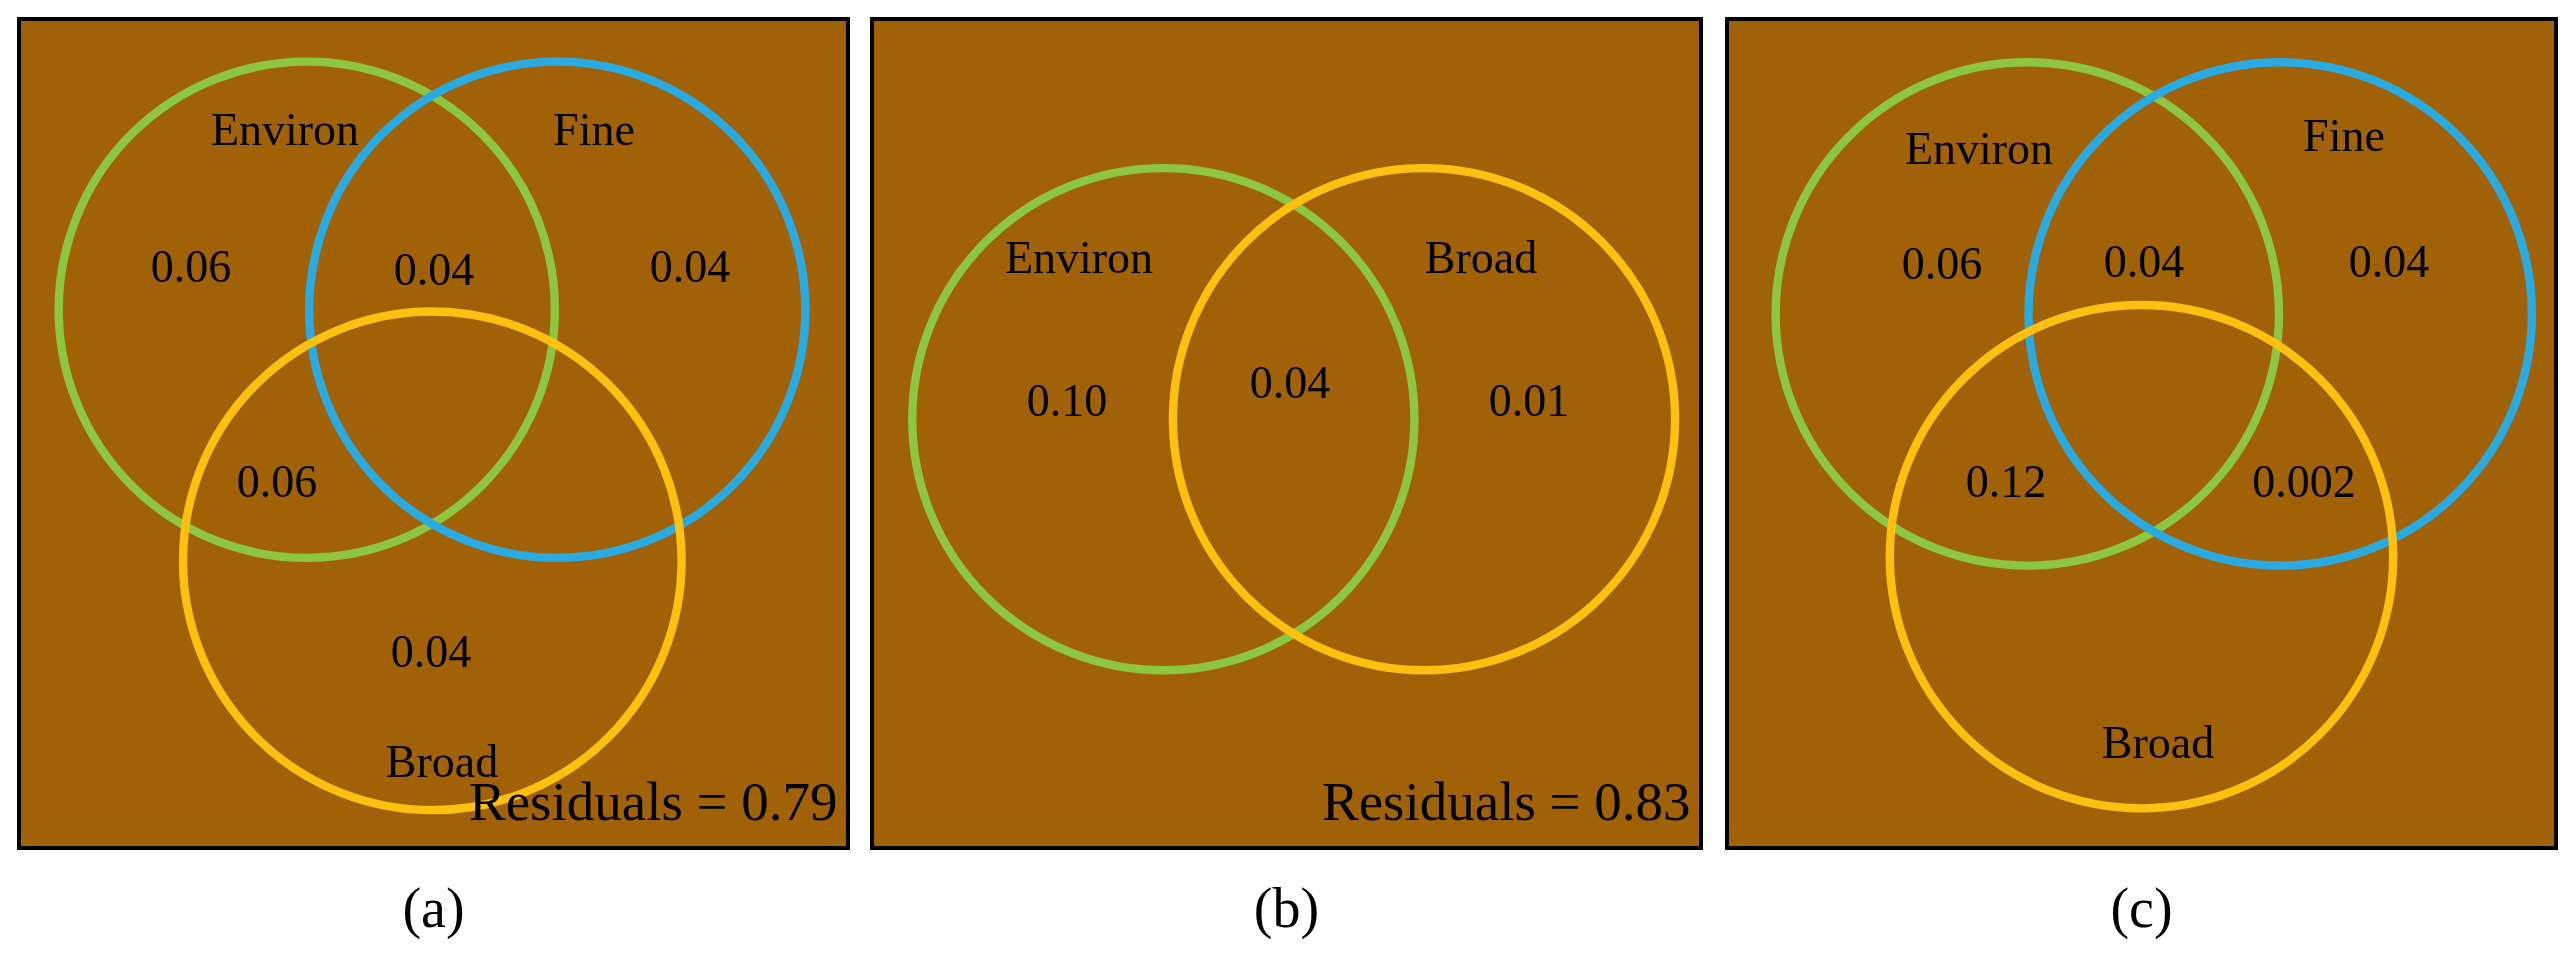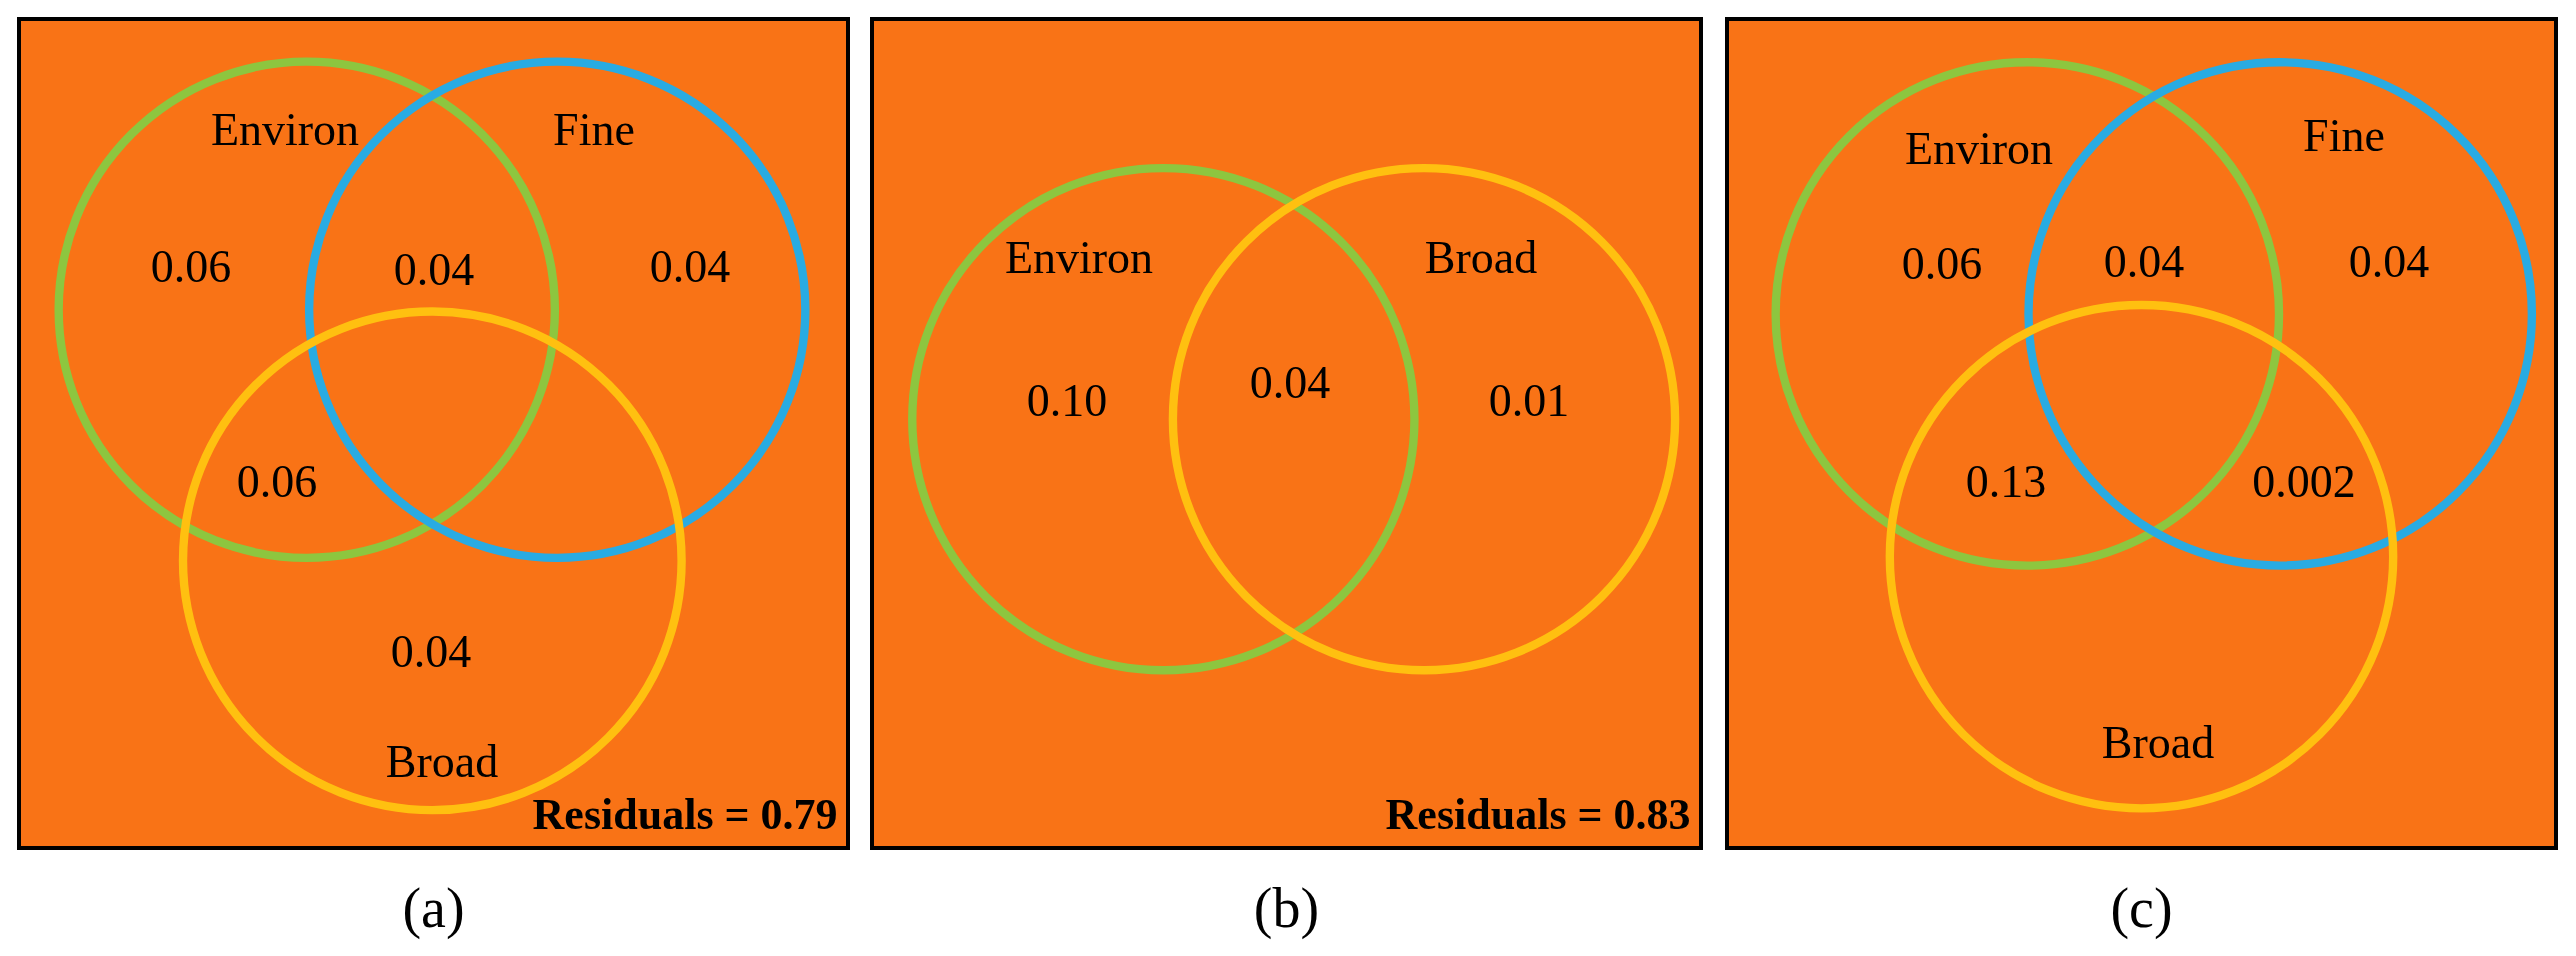--- a/index.html
+++ b/index.html
@@ -15,21 +15,21 @@
     font-family: "Liberation Serif", "DejaVu Serif", serif;
     color: #000000;
   }
   .panel {
     position: absolute;
     top: 17px;
     width: 833px;
     height: 833px;
     border: 4.8px solid #000000;
     box-sizing: border-box;
-    background: #f97316;
+    background: #a16207;
   }
   .panel svg.venn {
     position: absolute;
     left: 0;
     top: 0;
     width: 100%;
     height: 100%;
   }
   .panel svg.venn circle {
     fill: none;
@@ -39,26 +39,25 @@
     position: absolute;
     transform: translate(-50%, -50%);
     white-space: nowrap;
     font-size: 46px;
     line-height: 1;
     color: #000000;
   }
   .residuals {
     position: absolute;
     right: 8.4px;
-    bottom: 9px;
+    bottom: 17px;
     white-space: nowrap;
-    font-size: 44px;
+    font-size: 55px;
     line-height: 1;
     color: #000000;
-    font-weight: bold;
   }
   .caption {
     position: absolute;
     top: 876px;
     width: 833px;
     text-align: center;
     font-size: 56px;
     line-height: 1.15;
     color: #000000;
   }
@@ -103,21 +102,21 @@
       <circle cx="499" cy="490" r="421" stroke="#8DC63F"></circle>
       <circle cx="922" cy="490" r="421" stroke="#29ABE2"></circle>
       <circle cx="690" cy="896" r="421" stroke="#FFC010"></circle>
     </svg>
     <span class="t" style="left:250px;top:128px">Environ</span>
     <span class="t" style="left:615px;top:115px">Fine</span>
     <span class="t" style="left:429px;top:722px">Broad</span>
     <span class="t" style="left:213px;top:243px">0.06</span>
     <span class="t" style="left:415px;top:241px">0.04</span>
     <span class="t" style="left:660px;top:241px">0.04</span>
-    <span class="t" style="left:277px;top:461px">0.13</span>
+    <span class="t" style="left:277px;top:461px">0.12</span>
     <span class="t" style="left:575px;top:461px">0.002</span>
   </section>
 
   <div class="caption" style="left:17px">(a)</div>
   <div class="caption" style="left:870px">(b)</div>
   <div class="caption" style="left:1725px">(c)</div>
 
 </div>
 
 

